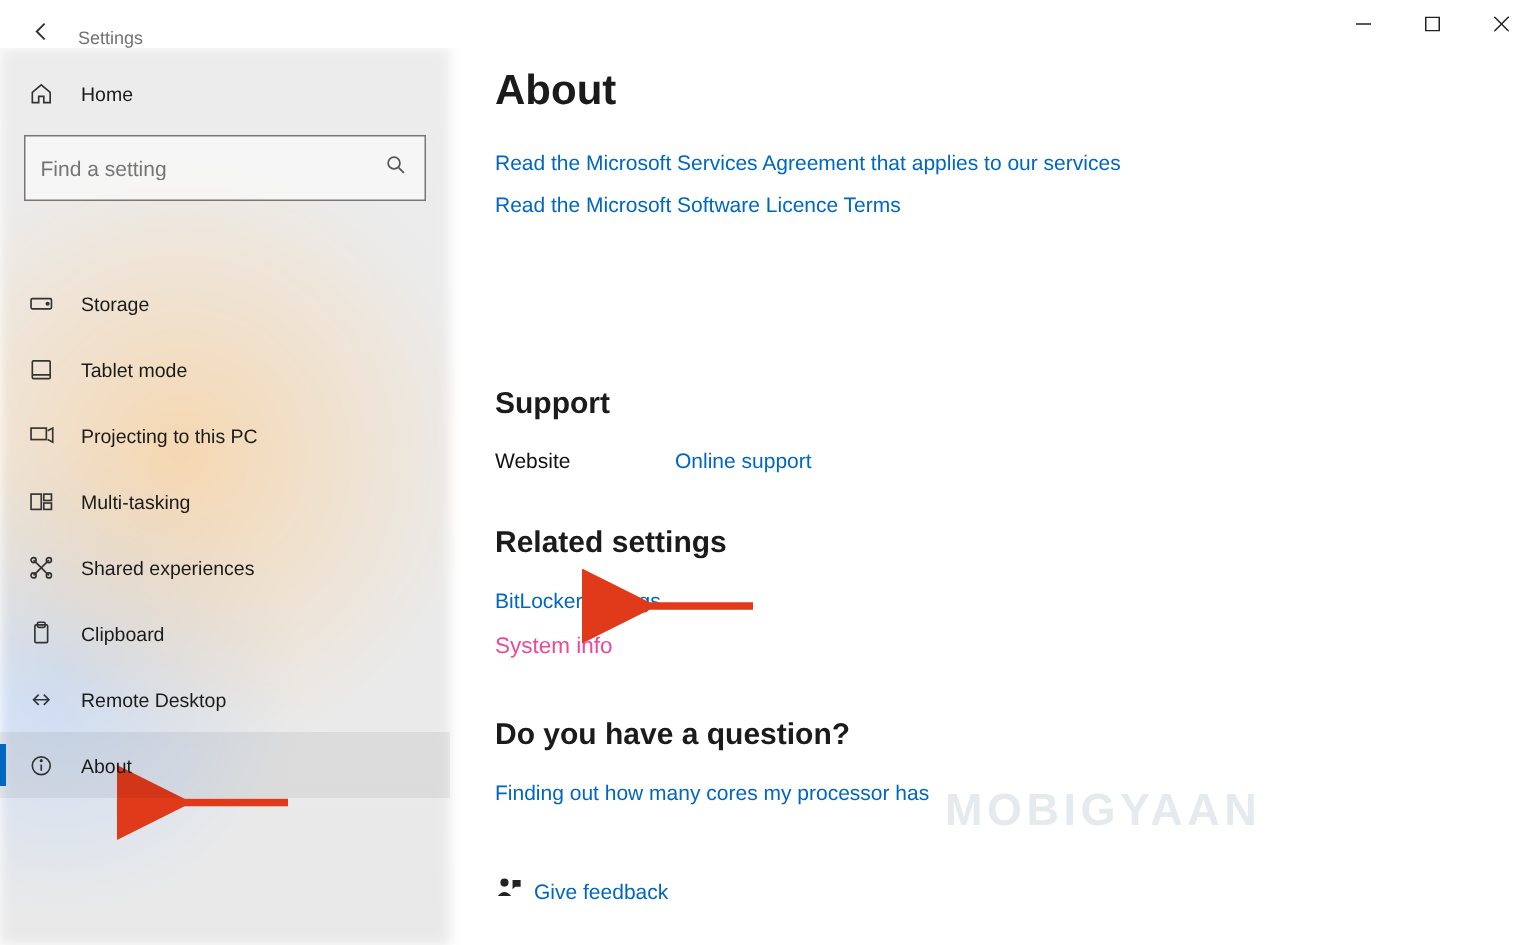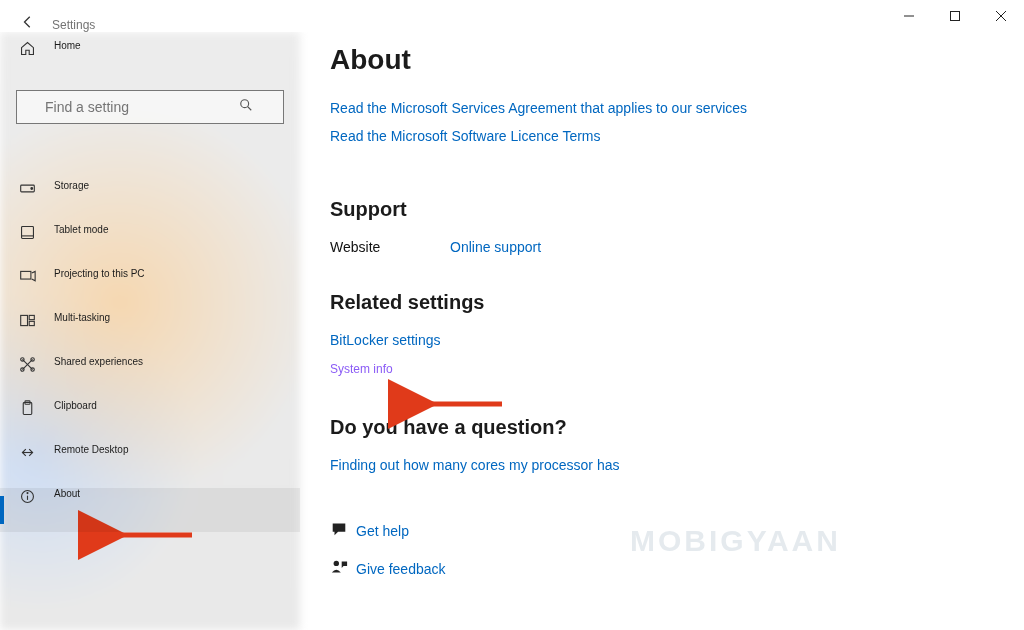--- a/index.html
+++ b/index.html
@@ -20,38 +20,38 @@
   .sidebar { width: 300px; position: relative; padding: 8px 0 8px 0; }
   .sidebar-bg { position: absolute; inset:0;
     background:
       radial-gradient(circle at 120px 270px, rgba(255,200,130,0.55), transparent 200px),
       radial-gradient(circle at 40px 420px, rgba(180,210,255,0.55), transparent 160px),
       linear-gradient(#ececec, #e9e9e9);
     filter: blur(4px);
     z-index: 0;
   }
   .sidebar > *:not(.sidebar-bg) { position: relative; z-index: 1; }
-  .side-item { display:flex; height:44px; padding:0 16px; font-size:10px; color:#1b1b1b; cursor:pointer; }
+  .side-item { display:flex; align-items:center; height:44px; padding:0 16px; font-size:13px; color:#1b1b1b; cursor:pointer; }
   .side-item .icon { width:22px; display:flex; justify-content:center; margin-right:16px; }
   .side-item .icon svg { width:17px; height:17px; stroke:#333; stroke-width:1.3; fill:none; }
   .side-item.selected { background: rgba(0,0,0,0.06); }
   .side-item.selected::before { content:""; position:absolute; left:0; top:8px; bottom:8px; width:4px; background:#0067c0; }
-  .searchbox { margin: 6px 16px 20px 16px; height:34px; border:1px solid #777; background: rgba(255,255,255,0.55); display:flex; align-items:center; padding:0 28px; }
+  .searchbox { margin: 6px 16px 10px 16px; height:44px; border:1px solid #777; background: rgba(255,255,255,0.55); display:flex; align-items:center; padding:0 10px; }
   .searchbox input { flex:1; border:none; background:transparent; font-size:14px; outline:none; color:#555; }
   .searchbox .sicon { width:16px; color:#555; }
   .section-label { padding: 2px 16px 10px 16px; font-size:14px; font-weight:600; color:#111; }
 
   
   .content { flex:1; padding: 12px 30px 20px 30px; overflow:auto; color:#1b1b1b; position:relative; }
   h1 { font-size:28px; font-weight:600; margin-bottom:18px; }
   h2 { font-size:20px; font-weight:600; margin: 30px 0 12px 0; }
   .link { color:#0067c0; font-size:14px; cursor:pointer; display:inline-block; margin:6px 0; }
   .row { display:flex; align-items:center; font-size:14px; }
   .row .label { width:120px; color:#111; }
-  .muted { color:#8b5cf6; font-size:12px; margin:8px 0; }
+  .muted { color:#ec4899; font-size:15px; margin:8px 0; }
   .hlink { display:flex; align-items:center; margin:10px 0; }
   .hlink .hicon { width:26px; }
   .hlink .hicon svg { width:18px; height:18px; fill:#222; }
   .watermark { position:absolute; left:330px; top:492px; font-size:30px; font-weight:800; letter-spacing:3px; color:rgba(110,140,160,0.18); pointer-events:none; white-space:nowrap; }
   .arrow { position:absolute; pointer-events:none; }
   .arrow svg { overflow:visible; }
 </style>
 </head>
 <body>
 
@@ -188,40 +188,34 @@
         </span>
       <span>About</span>
     </div>
   </div>
 
   <div class="content">
     <h1>About</h1>
     <div class="link">Read the Microsoft Services Agreement that applies to our services</div><br>
     <div class="link">Read the Microsoft Software Licence Terms</div>
 
-    <h2 style="margin-top:48px">Support</h2>
+    <h2 style="margin-top:108px">Support</h2>
     <div class="row">
       <span class="label">Website</span>
       <span class="link">Online support</span>
     </div>
 
     <h2>Related settings</h2>
     <div class="link">BitLocker settings</div><br>
     <div class="muted">System info</div>
 
     <h2 style="margin-top:40px">Do you have a question?</h2>
     <div class="link">Finding out how many cores my processor has</div>
 
     <div style="height:28px"></div>
-    <div class="hlink">
-      <span class="hicon"><svg viewBox="0 0 20 20">
-            <path d="M3 4 h14 v9 h-8 l-4 4 v-4 h-2 z"></path>
-          </svg></span>
-      <span class="link">Get help</span>
-    </div>
     <div class="hlink">
       <span class="hicon"><svg viewBox="0 0 20 20">
             <circle cx="7" cy="6" r="3"></circle>
             <path d="M2 16 q5 -6 10 0"></path>
             <path d="M13 4 h6 v5 h-4 l-2 2 z"></path>
           </svg></span>
       <span class="link">Give feedback</span>
     </div>
 
     <div class="watermark">MOBIGYAAN</div>

